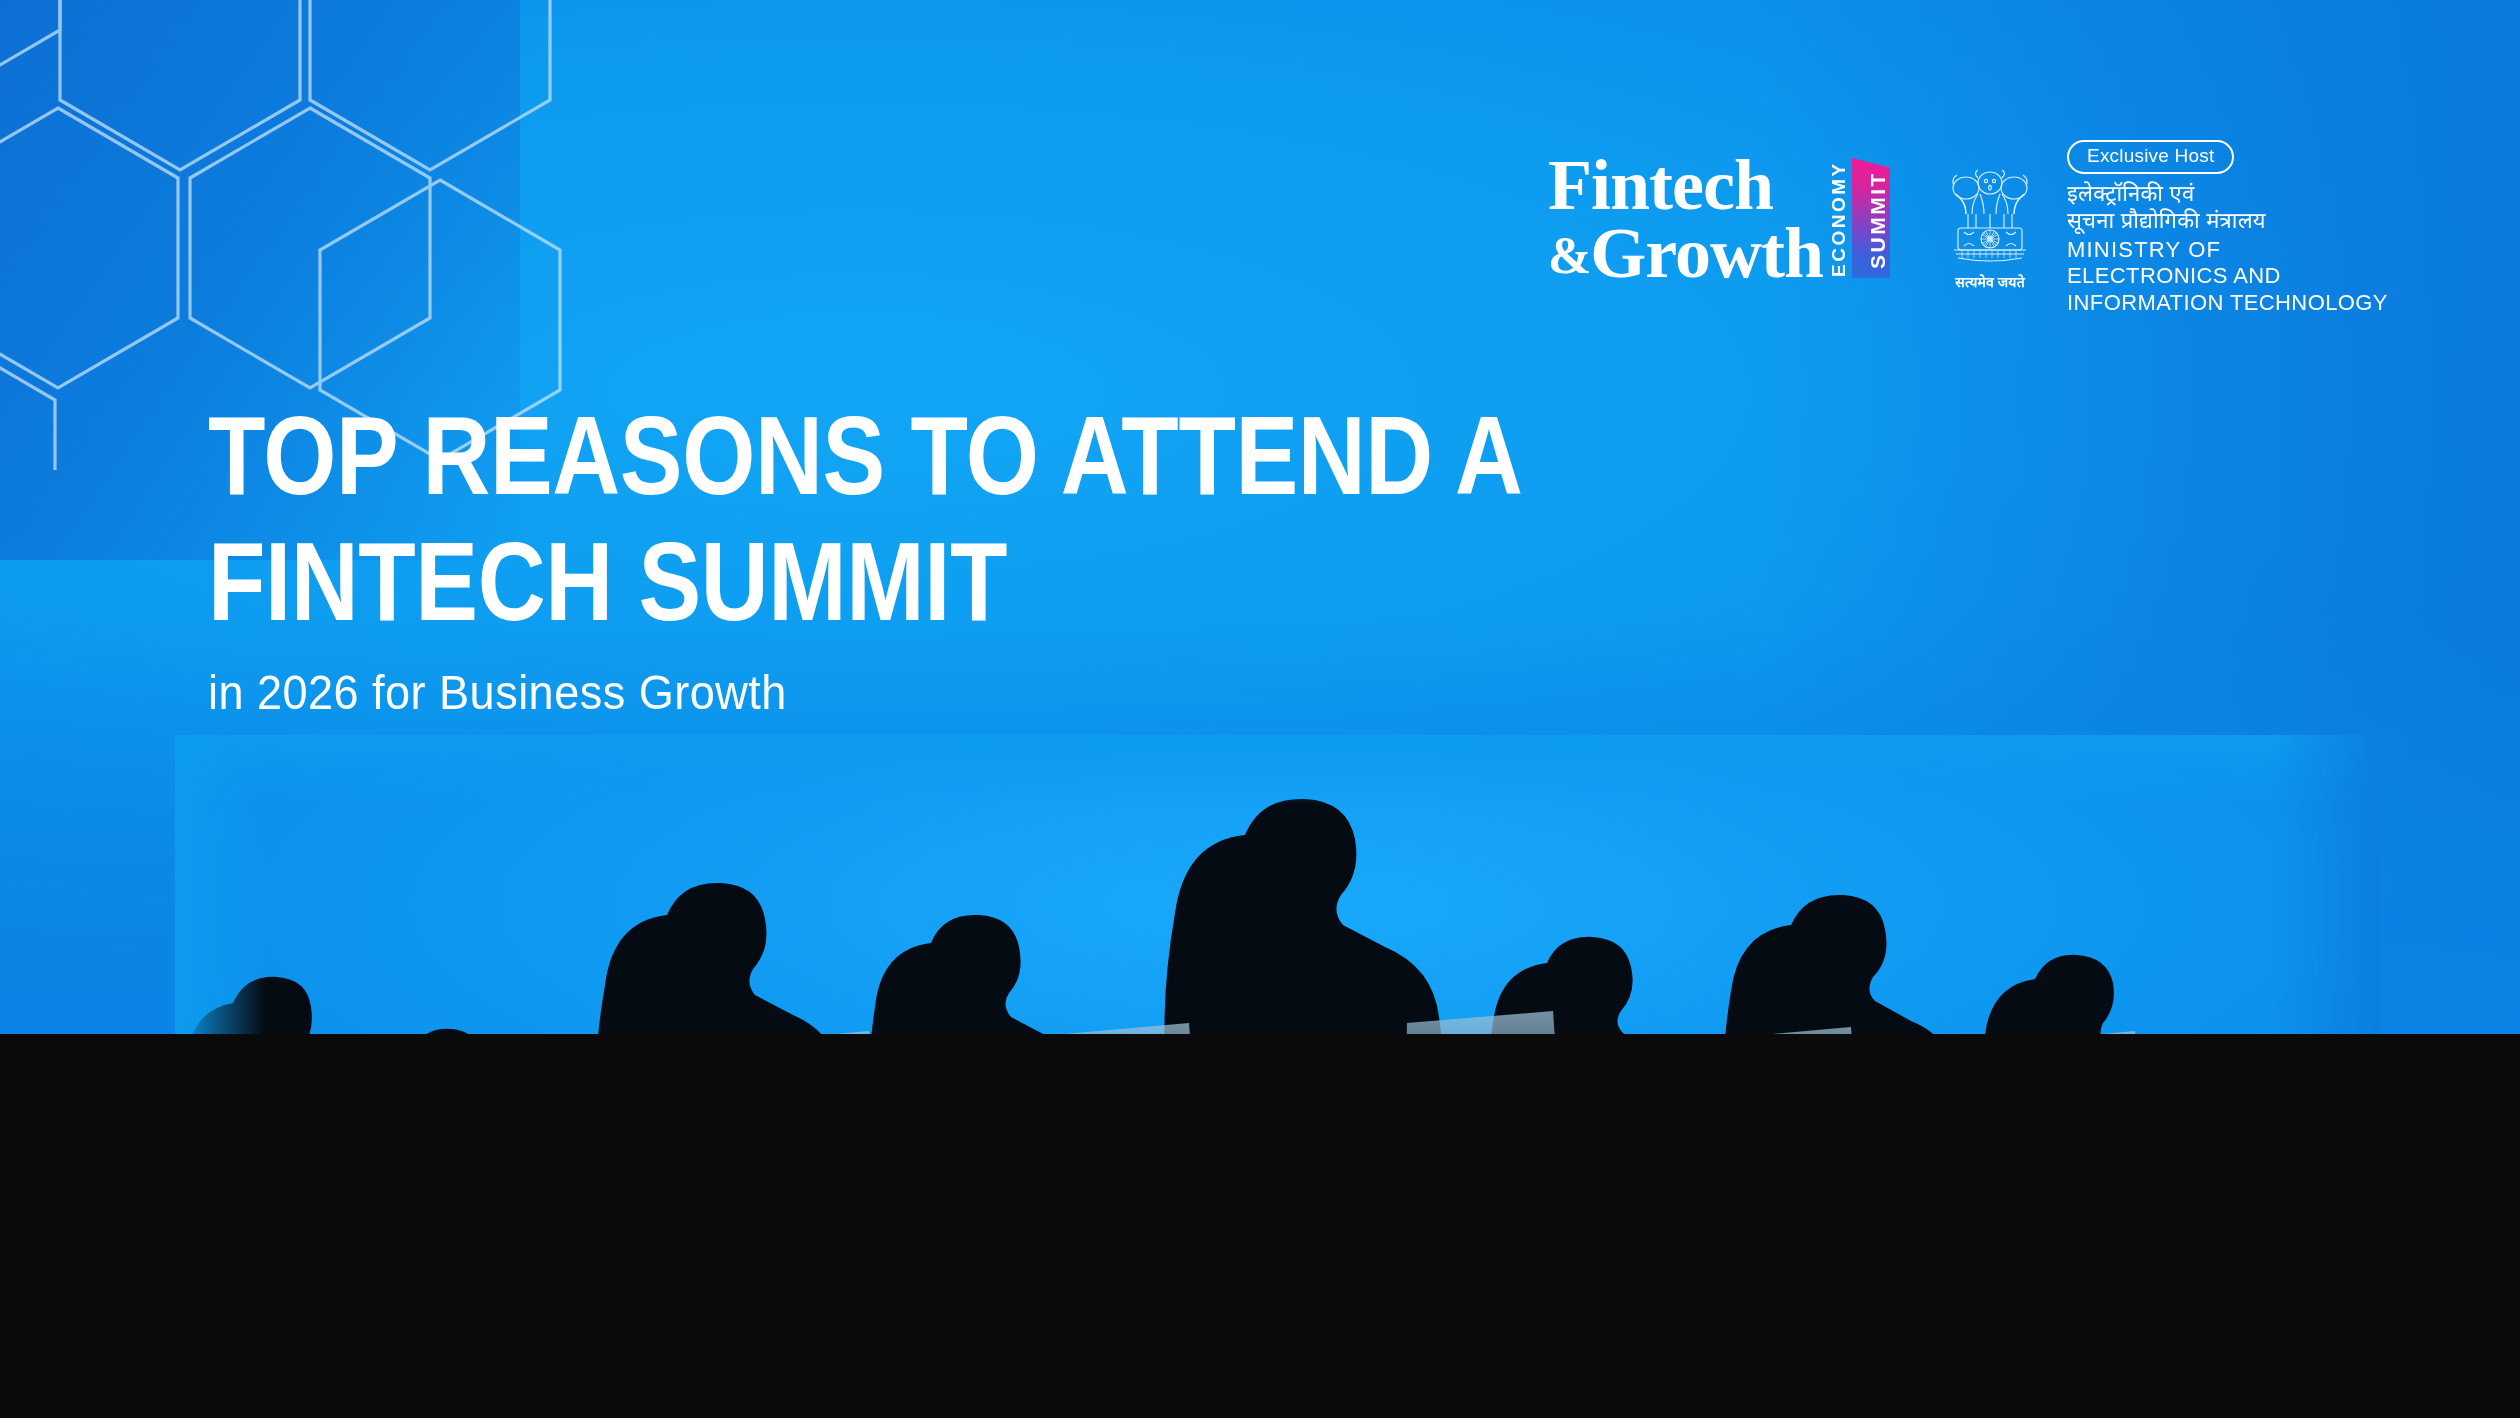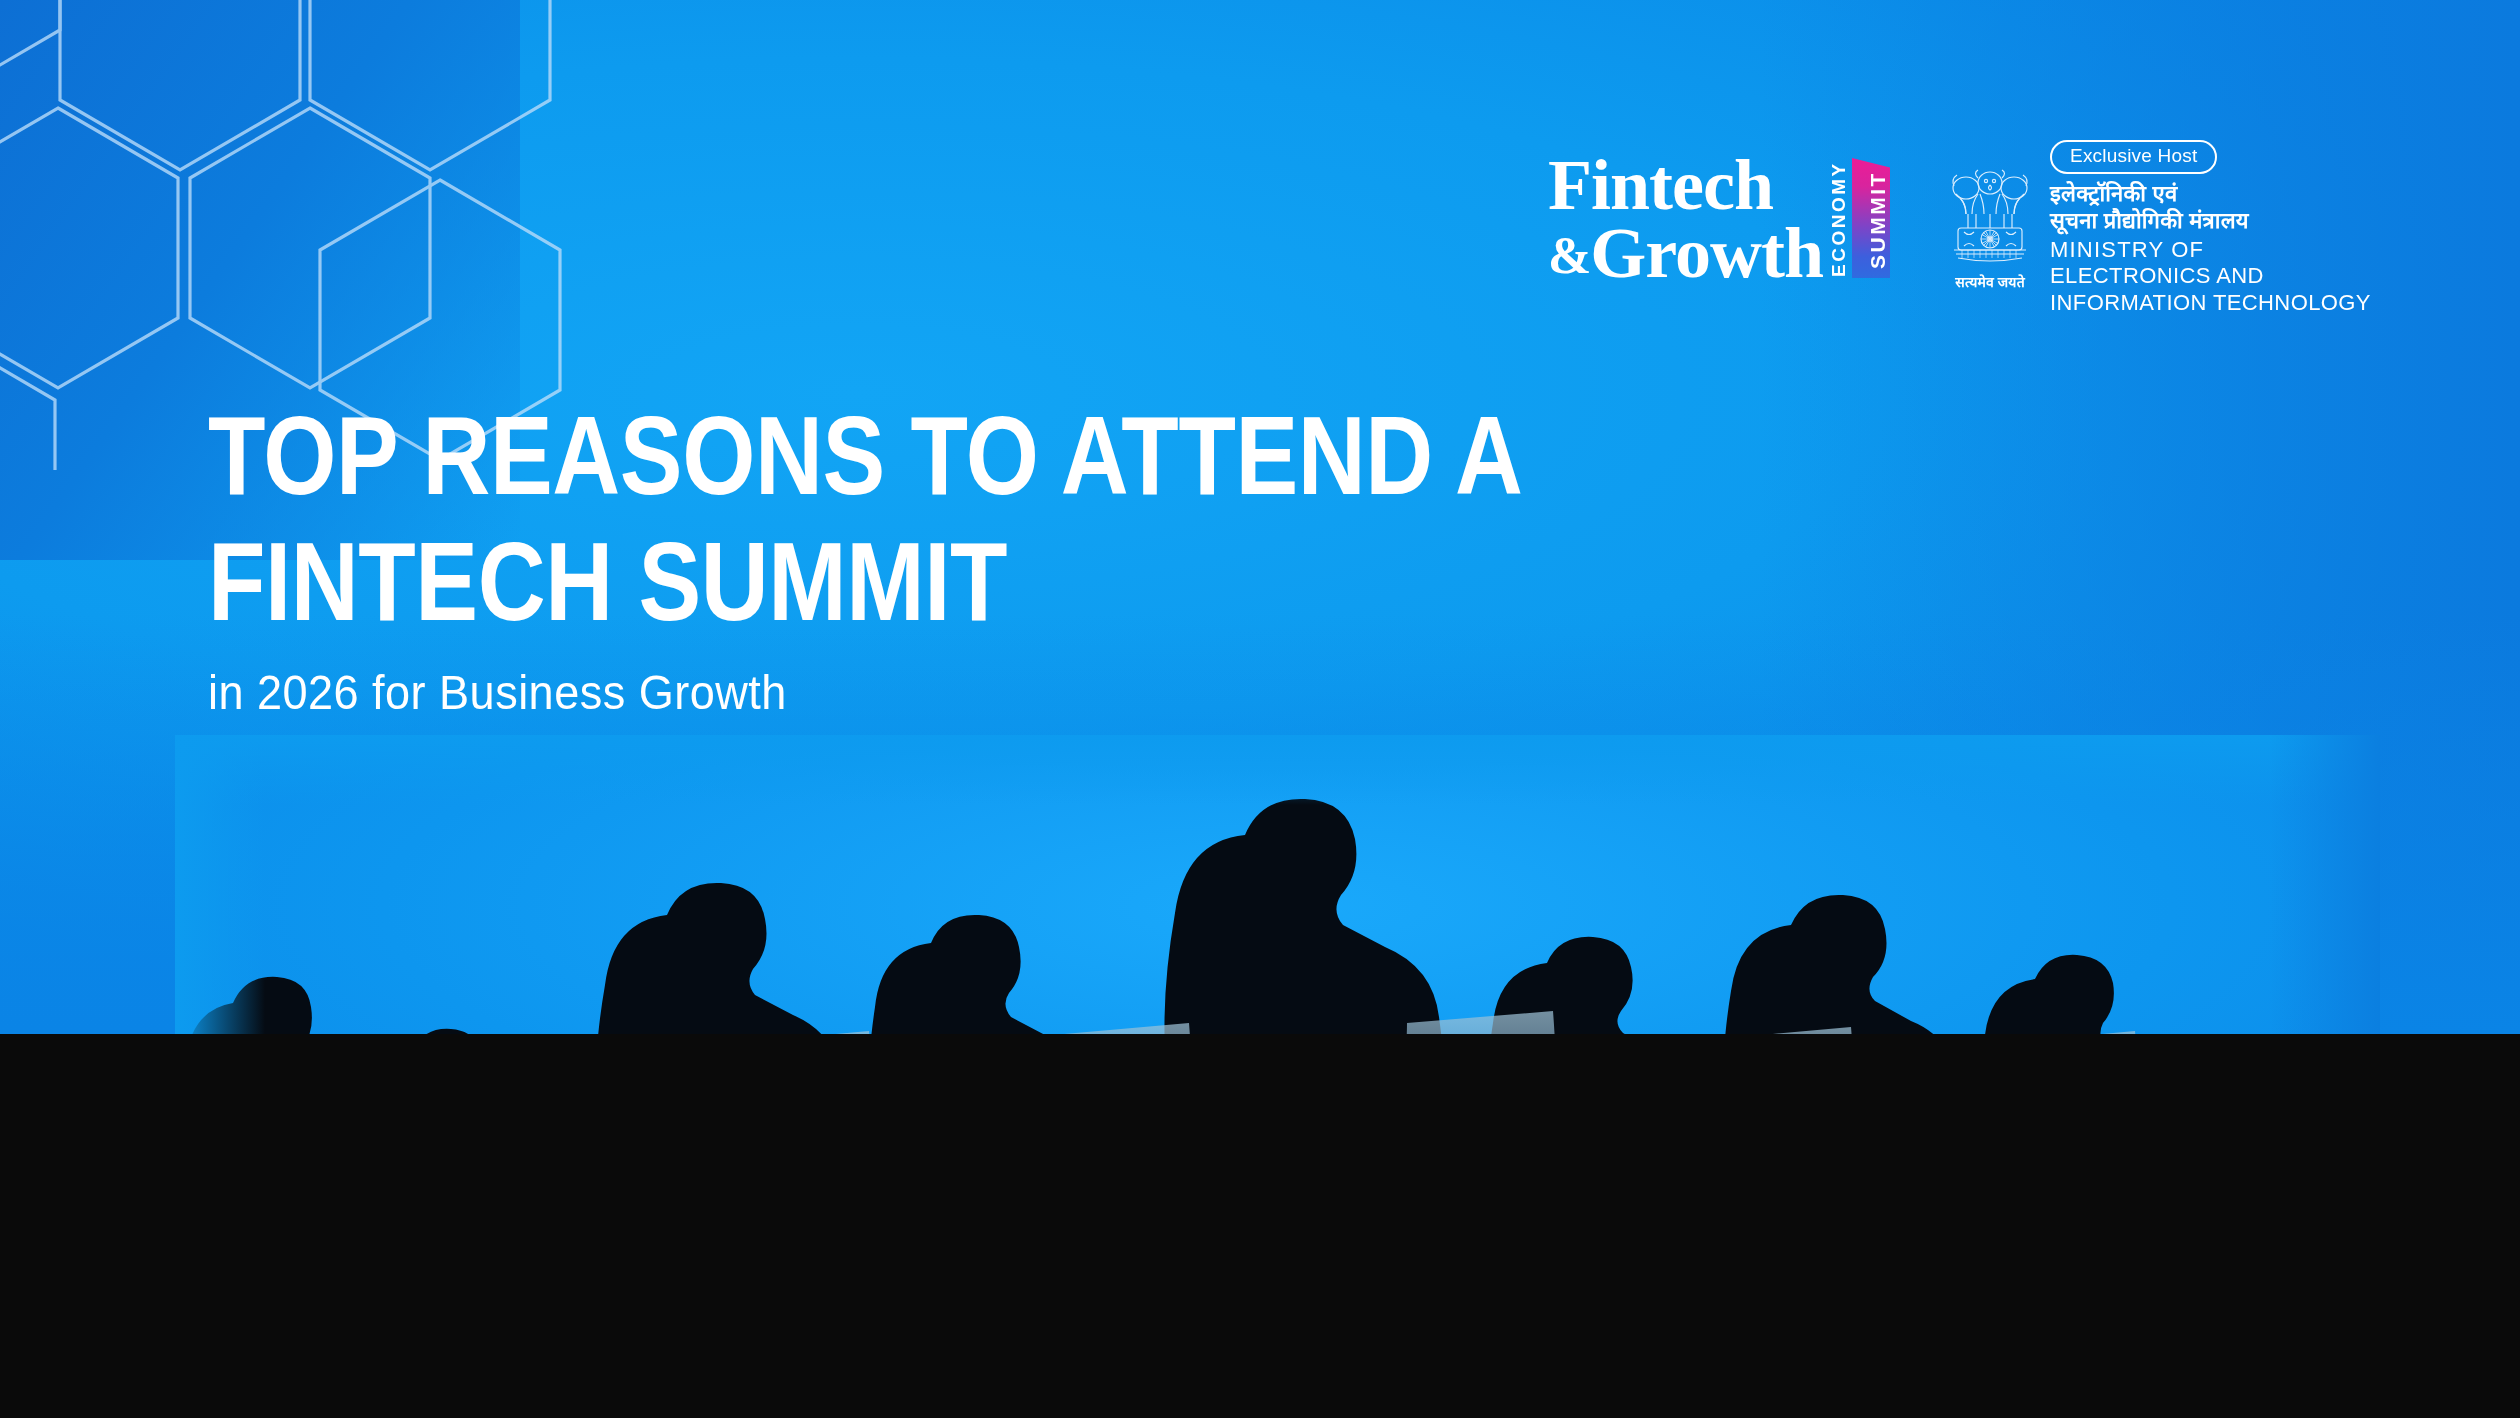--- a/index.html
+++ b/index.html
@@ -144,35 +144,35 @@
   .emblem-svg { width: 84px; height: 104px; display: block; }
   .emblem-motto {
     font-family: "Liberation Serif", serif;
     font-size: 14px;
     font-weight: bold;
     color: #ffffff;
     margin-top: 2px;
     letter-spacing: .2px;
     text-align: right;
   }
-  .ministry-text { display: flex; flex-direction: column; }
+  .ministry-text { display: flex; flex-direction: column; margin-left: 17px; }
   .excl-host {
     align-self: flex-start;
     border: 2px solid #ffffff;
     border-radius: 999px;
     color: #ffffff;
     font-size: 19px;
     padding: 3px 18px 5px;
     margin-bottom: 7px;
     letter-spacing: .2px;
     white-space: nowrap;
   }
   .min-hi1, .min-hi2 {
     font-size: 22px;
-    font-weight: bold;
+    font-weight: normal;
     color: #ffffff;
     line-height: 1.22;
     letter-spacing: .2px;
     white-space: nowrap;
   }
   .min-en1 {
     font-size: 22px;
     font-weight: normal;
     color: #ffffff;
     letter-spacing: 1.2px;

